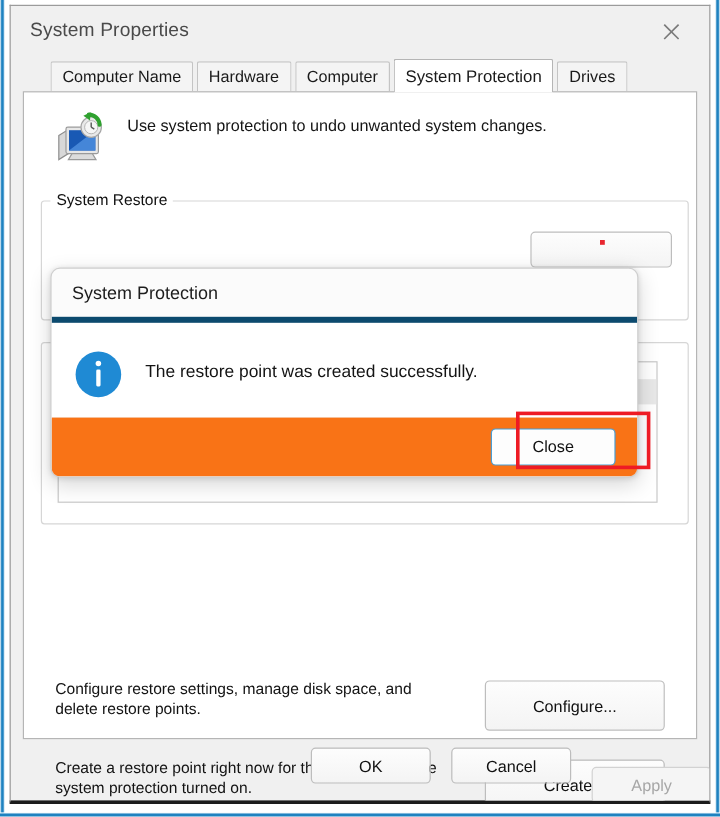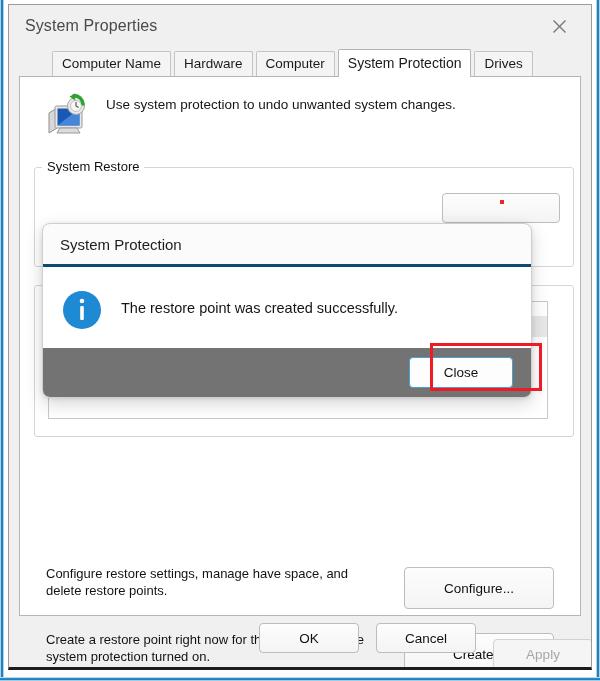--- a/index.html
+++ b/index.html
@@ -79,21 +79,21 @@
     justify-content: center;
     color: #7a7a7a;
     cursor: pointer;
   }
   #close-x svg { display: block; }
 
   
   #tabstrip {
     position: relative;
     height: 27px;
-    margin: 0 26px;
+    margin: 0 16px;
     display: flex;
     align-items: flex-end;
     gap: 3px;
     padding-left: 17px;
   }
   .tab {
     background: #f4f4f4;
     border: 1px solid #c4c4c4;
     border-bottom: none;
     border-radius: 2px 2px 0 0;
@@ -323,21 +323,21 @@
     font-size: 15px;
     color: #1d1d1d;
   }
   #modal-body {
     position: absolute;
     left: 0;
     top: 40px;
     width: 100%;
     height: 85px;
     background: #ffffff;
-    border-top: 3px solid #0c4a6e;
+    border-top: 5px solid #0c4a6e;
     border-bottom: 1px solid #e2e2e2;
     box-sizing: border-box;
   }
   #info-icon {
     position: absolute;
     left: 19px;
     top: 23px;
     width: 40px;
     height: 40px;
   }
@@ -347,21 +347,21 @@
     top: 33px;
     font-size: 14.5px;
     color: #141414;
   }
   #modal-footer {
     position: absolute;
     left: 0;
     bottom: 0;
     width: 100%;
     height: 49px;
-    background: #737373;
+    background: #f97316;
   }
   #btn-close-dialog {
     position: absolute;
     right: 18px;
     top: 9px;
     width: 104px;
     height: 31px;
     background: #fdfdfd;
   }
 
@@ -486,21 +486,21 @@
                 <rect x="2.5" y="8.4" width="8" height="1.1" fill="#9fadb8"></rect>
               </svg>
             </span>
             <span class="drive-name">New Volume (D:)</span>
             <span class="drive-status">Off</span>
           </div>
         </div>
       </div>
 
       <div class="action-row" id="row-configure">
-        <div class="action-text">Configure restore settings, manage have space, and delete restore points.</div>
+        <div class="action-text">Configure restore settings, manage disk space, and delete restore points.</div>
         <div class="winbtn action-btn">Configure...</div>
       </div>
 
       <div class="action-row" id="row-create">
         <div class="action-text">Create a restore point right now for the drives that have system protection turned on.</div>
         <div class="winbtn action-btn">Create...</div>
       </div>
 
     </div>
 

